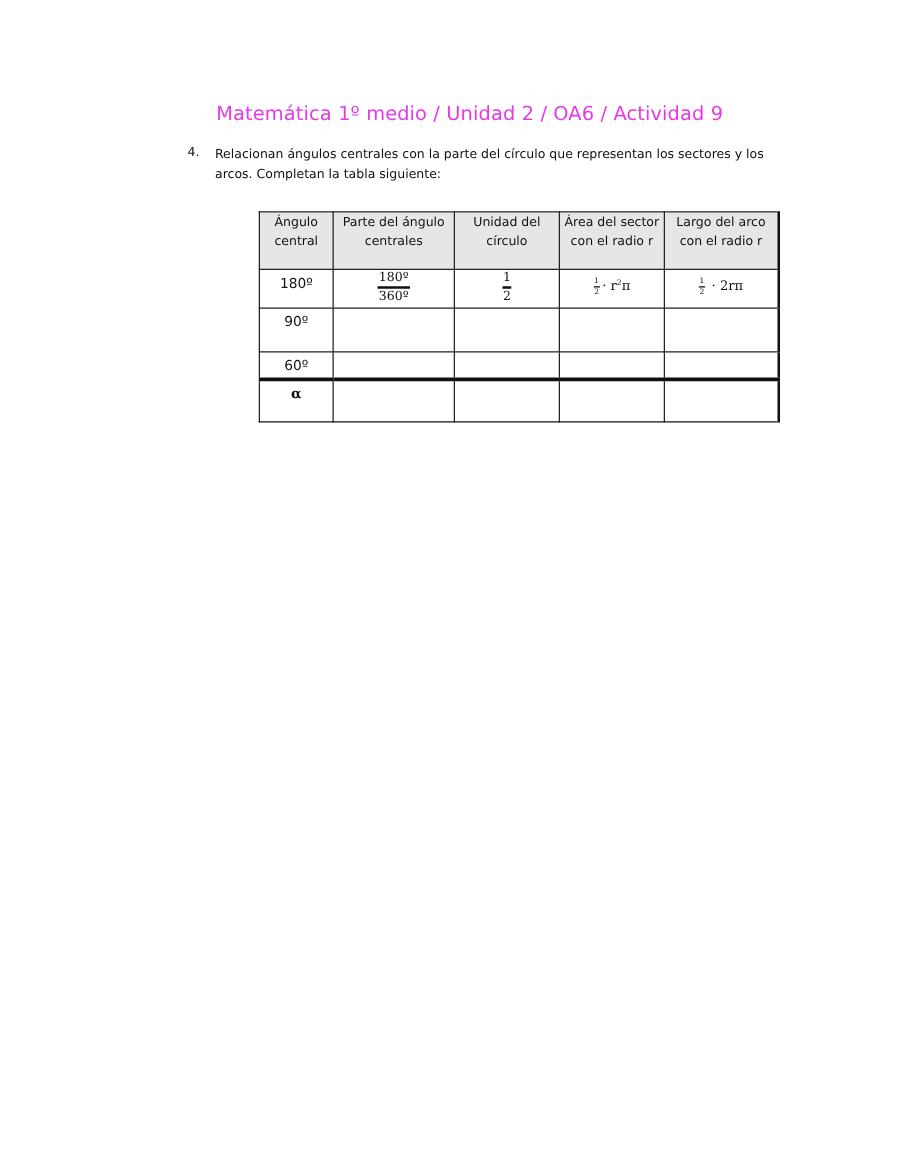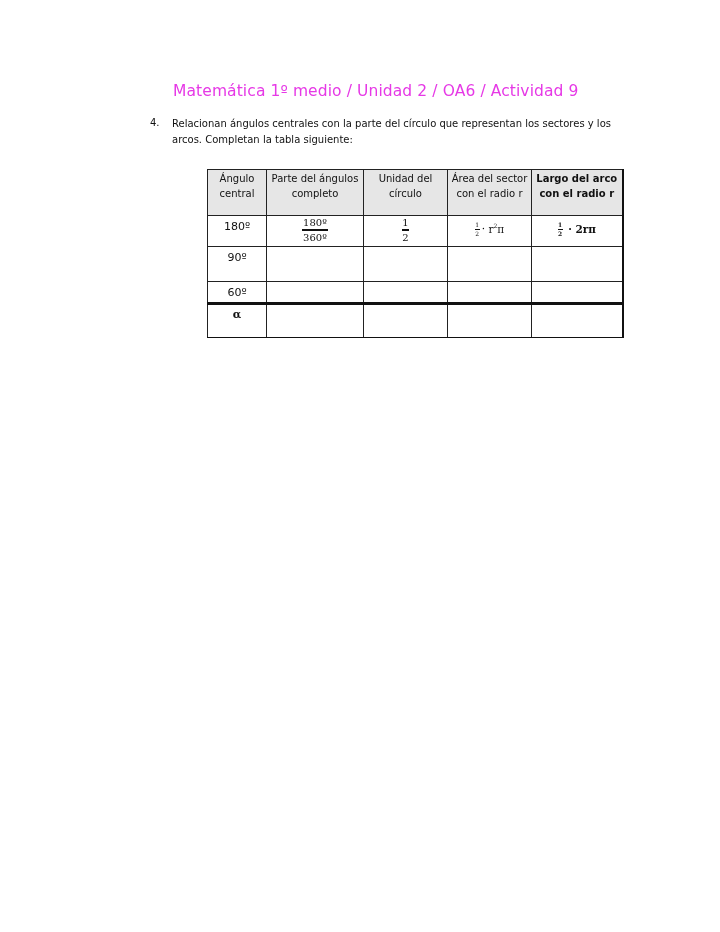--- a/index.html
+++ b/index.html
@@ -9,21 +9,21 @@
              color: #e639e6; letter-spacing: 0.1px; white-space: nowrap; }
     .item-num { position: absolute; left: 150px; top: 117px; font-size: 10px; }
     .instr { position: absolute; left: 172px; top: 116px; width: 460px;
              font-size: 10px; line-height: 16px; }
     table.grid { position: absolute; left: 163px; top: 169px;
                  border-collapse: collapse; font-size: 10px; margin-left: 44px; }
     table.grid td, table.grid th { border: 1px solid #222; padding: 0; text-align: center;
                  vertical-align: top; font-weight: normal; }
     table.grid th { background: #e6e6e6; line-height: 14.5px; padding-top: 2px; }
     table.grid tr.last td { border-top: 3px solid #111; }
-    table.grid td.right, table.grid th.right { border-right: 2px solid #111; font-weight: bold; }
+    table.grid td.right, table.grid th.right { border-right: 2px solid #111; }
     table.grid tr.last td { border-bottom: 1.5px solid #111; }
     .angle { font-size: 11px; padding-top: 4px; display: block; }
     .frac { display: inline-flex; flex-direction: column; align-items: center;
             font-family: "DejaVu Serif", serif; font-size: 10px; line-height: 11px; margin-top: 1px; }
     .frac .bar { border-top: 2px solid #111; width: 100%; margin: 1px 0; }
     .frac.wide .bar { width: 26px; }
     .small-frac { display: inline-flex; flex-direction: column; align-items: center;
             font-size: 6px; line-height: 6px; vertical-align: middle; margin-right: 2px; }
     .small-frac .bar { border-top: 1px solid #111; width: 5px; margin: 1px 0; }
     .formula { font-family: "DejaVu Serif", serif; font-size: 10.5px; display: inline-block; padding-top: 6px; }
@@ -43,21 +43,21 @@
   <colgroup>
     <col style="width:59px">
       <col style="width:97px">
       <col style="width:84px">
       <col style="width:84px">
       <col style="width:91px">
   </colgroup>
   <tbody>
       <tr style="height:46px">
     <th>Ángulo central</th>
-    <th>Parte del ángulos completo</th>
+    <th>Parte del ángulo centrales</th>
     <th>Unidad del círculo</th>
     <th>Área del sector con el radio r</th>
     <th class="right">Largo del arco con el radio r</th>
   </tr>
   <tr style="height:31px">
     <td>
           <span class="angle">180º</span>
         </td>
     <td>
       <span class="frac wide">

